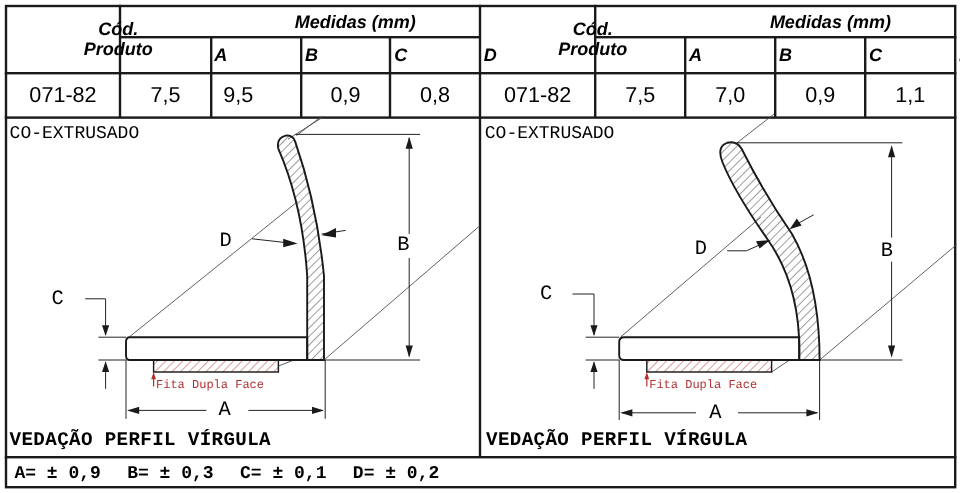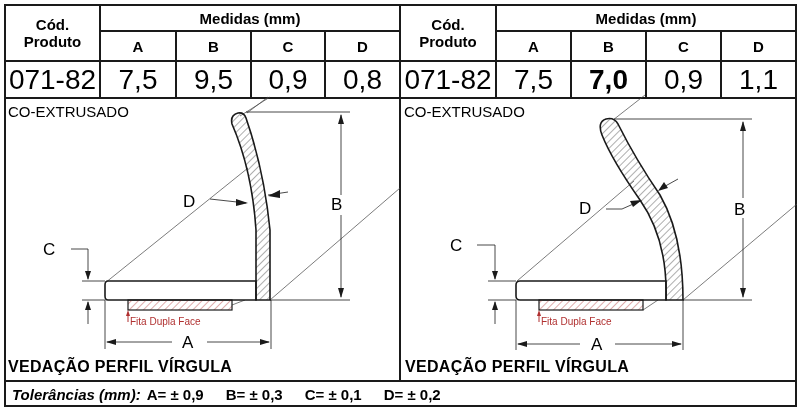--- a/index.html
+++ b/index.html
@@ -1,26 +1,26 @@
 <!DOCTYPE html>
 <html><head>
 <meta charset="utf-8">
 <style>
   html, body { margin: 0; padding: 0; background: #ffffff; }
   body { width: 800px; height: 411px; position: relative; overflow: hidden;
          font-family: "Liberation Sans", sans-serif; color: #000; }
   .frame { position: absolute; left: 4px; top: 4px; width: 793px; height: 403px;
            border: 2px solid #1a1a1a; box-sizing: border-box; }
-  .abs { position: absolute; }
+  .abs { position: absolute; font-family: Liberation Mono, monospace; }
   .hline { position: absolute; height: 0; border-top: 2px solid #1a1a1a; }
   .vline { position: absolute; width: 0; border-left: 2px solid #1a1a1a; }
   .cell { position: absolute; display: flex; align-items: center; justify-content: center;
           text-align: center; }
-  .hdr { font-weight: bold; font-size: 15px; line-height: 17px; }
-  .val { font-size: 28px; }
+  .hdr { font-weight: bold; font-style: italic; font-size: 15px; line-height: 17px; margin-left: 46px; }
+  .val { font-size: 18px; }
   .co { font-size: 15px; }
   .title { font-weight: bold; font-size: 16px; letter-spacing: 0.3px; }
   .tol { font-size: 15px; font-weight: bold; display: flex; align-items: center; }
   .tol .lbl { font-style: italic; margin-right: 6px; }
   .tol .item { margin-right: 22px; }
   svg { position: absolute; overflow: visible; }
 </style>
 </head>
 <body>
 
@@ -46,36 +46,36 @@
   <span>Cód.</span>
   <span>Produto</span>
 </div>
 <div class="cell hdr" style="left:101px; top:6px; width:298px; height:24px;">Medidas (mm)</div>
 <div class="cell hdr" style="left:101px; top:32px; width:74px; height:28px;">A</div>
 <div class="cell hdr" style="left:177px; top:32px; width:73px; height:28px;">B</div>
 <div class="cell hdr" style="left:252px; top:32px; width:72px; height:28px;">C</div>
 <div class="cell hdr" style="left:326px; top:32px; width:73px; height:28px;">D</div>
 <div class="cell val" style="left:6px; top:62px; width:93px; height:35px;">071-82</div>
 <div class="cell val" style="left:101px; top:62px; width:74px; height:35px;">7,5</div>
-<div class="cell val" style="left:177px; top:62px; width:73px; height:35px;">9,5</div>
+<div class="cell val" style="left:162px; top:62px; width:73px; height:35px;">9,5</div>
 <div class="cell val" style="left:252px; top:62px; width:72px; height:35px;">0,9</div>
 <div class="cell val" style="left:326px; top:62px; width:73px; height:35px;">0,8</div>
 
 <div class="cell hdr" style="left:401px; top:6px; width:94px; height:54px; flex-direction:column;">
   <span>Cód.</span>
   <span>Produto</span>
 </div>
 <div class="cell hdr" style="left:497px; top:6px; width:298px; height:24px;">Medidas (mm)</div>
 <div class="cell hdr" style="left:497px; top:32px; width:73px; height:28px;">A</div>
 <div class="cell hdr" style="left:572px; top:32px; width:73px; height:28px;">B</div>
 <div class="cell hdr" style="left:647px; top:32px; width:73px; height:28px;">C</div>
 <div class="cell hdr" style="left:722px; top:32px; width:73px; height:28px;">D</div>
 <div class="cell val" style="left:401px; top:62px; width:94px; height:35px;">071-82</div>
 <div class="cell val" style="left:497px; top:62px; width:73px; height:35px;">7,5</div>
-<div class="cell val" style="left:572px; top:62px; width:73px; height:35px;font-weight:bold;">7,0</div>
+<div class="cell val" style="left:572px; top:62px; width:73px; height:35px;">7,0</div>
 <div class="cell val" style="left:647px; top:62px; width:73px; height:35px;">0,9</div>
 <div class="cell val" style="left:722px; top:62px; width:73px; height:35px;">1,1</div>
 
 <div class="abs co" style="left:8px; top:103px;">CO-EXTRUSADO</div>
 
 <svg width="800" height="411" style="left:0; top:0;" viewBox="0 0 800 411">
   <defs>
     <pattern id="hatchK" patternUnits="userSpaceOnUse" width="5" height="5" patternTransform="rotate(45)">
       <line x1="0" y1="0" x2="0" y2="5" stroke="#333" stroke-width="0.8"></line>
     </pattern>
@@ -197,18 +197,17 @@
 
 <div class="abs co" style="left:404px; top:103px;">CO-EXTRUSADO</div>
 <div class="abs" style="left:734px; top:200px; font-size:17px;">B</div>
 <div class="abs" style="left:591px; top:335px; font-size:17px;">A</div>
 <div class="abs" style="left:450px; top:236px; font-size:17px;">C</div>
 <div class="abs" style="left:579px; top:199px; font-size:17px;">D</div>
 <div class="abs" style="left:541px; top:316px; font-size:10px; color:#b03030;">Fita Dupla Face</div>
 <div class="abs title" style="left:405px; top:358px;">VEDAÇÃO PERFIL VÍRGULA</div>
 
 <div class="abs tol" style="left:12px; top:382px; height:24px;">
-  <span class="lbl">Tolerâncias (mm):</span>
   <span class="item">A= ± 0,9</span>
   <span class="item">B= ± 0,3</span>
   <span class="item">C= ± 0,1</span>
   <span class="item">D= ± 0,2</span>
 </div>
 
 </body></html>

